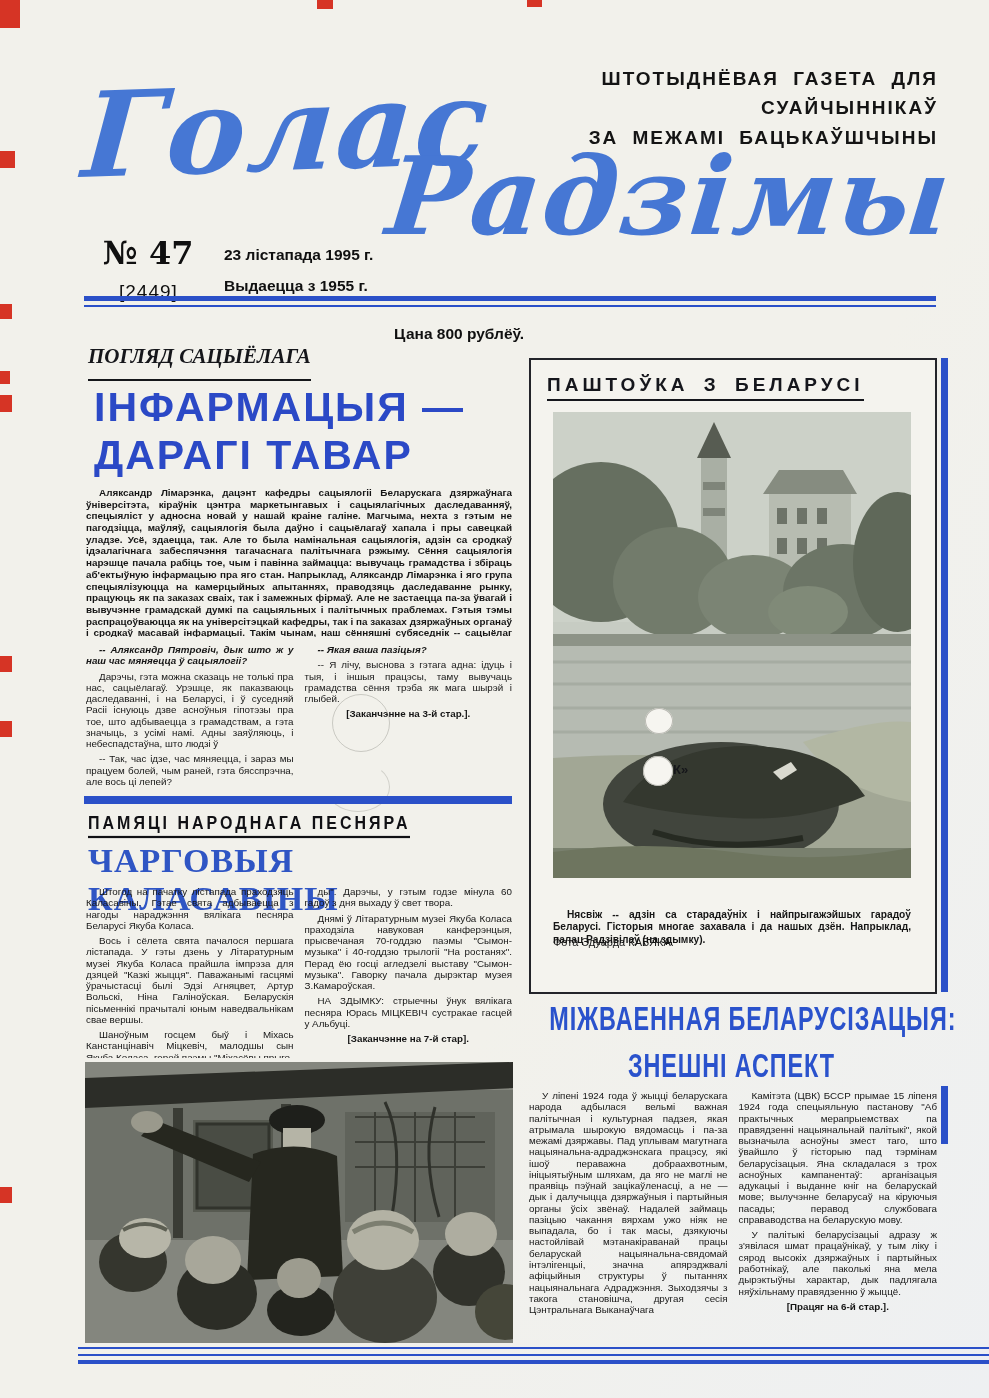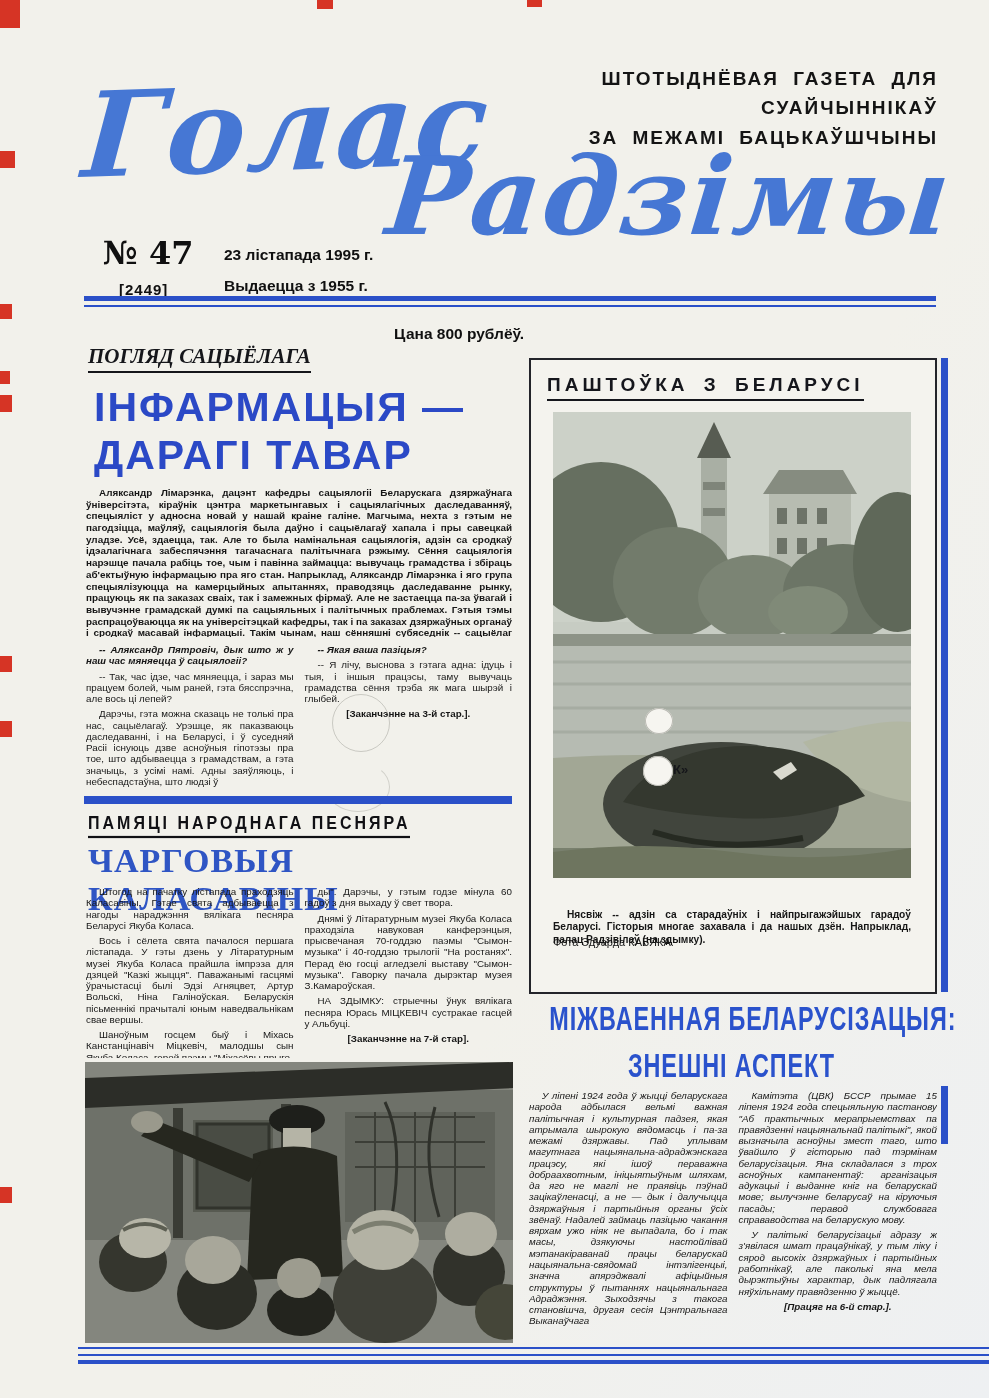--- a/index.html
+++ b/index.html
@@ -6,28 +6,28 @@
   body{width:989px;height:1398px;position:relative;background:#f3f2ec;overflow:hidden;
        font-family:"Liberation Sans",sans-serif;color:#161616;}
   #page{position:absolute;inset:0;background:linear-gradient(120deg,#f2f1eb 60%,#eef0f2 100%);}
   .abs{position:absolute;}
   
   .script{font-family:"DejaVu Serif",serif;font-style:italic;font-weight:bold;
           color:#4677d4;transform:skewX(-6deg);letter-spacing:2px;line-height:1;}
   .tagline{font-weight:bold;font-size:19px;letter-spacing:2px;word-spacing:7px;color:#141414;
            text-align:right;line-height:1.55;}
   .issue-no{font-family:"DejaVu Serif",serif;font-weight:bold;font-size:32px;color:#101010;}
-  .issue-total{font-weight:bold;font-size:15px;color:#101010;letter-spacing:1px;}
+  .issue-total{font-weight:normal;font-size:19px;color:#101010;letter-spacing:1px;}
   .dateline{font-weight:bold;font-size:15.5px;color:#101010;}
   
   .rule-blue{background:#2b50c8;}
   .redmark{background:#d63425;}
   
   .kicker-serif{font-family:"Liberation Serif",serif;font-style:italic;font-weight:bold;
-                font-size:21px;color:#15161a;border-bottom:2px solid #15161a;padding-bottom:2px;}
+                font-size:21px;color:#15161a;border-bottom:2px solid #15161a;padding-bottom:10px;}
   .headline-blue{font-weight:bold;color:#2b49c6;font-size:41px;line-height:1.07;letter-spacing:2px;}
   .kicker-black{font-weight:bold;font-size:16px;letter-spacing:3px;color:#101014;
                 border-bottom:2px solid #101014;padding-bottom:2px;transform:scaleY(1.1);transform-origin:left;}
   .headline-serif{font-family:"Liberation Serif",serif;font-weight:bold;font-size:34px;
                   letter-spacing:1px;color:#2f55c4;}
   .headline-cond{font-weight:bold;color:#2a52cc;font-size:26px;letter-spacing:1px;
                  transform:scale(.9,1.25);transform-origin:center;white-space:nowrap;}
   .lead{font-weight:bold;font-size:9.9px;line-height:1.18;text-align:justify;}
   .body-txt{font-size:9.8px;line-height:1.15;text-align:justify;}
   .body-txt p,.lead p{margin:0 0 4px 0;text-indent:13px;}
@@ -85,22 +85,22 @@
     <div style="margin-top:4px;">ДАРАГІ ТАВАР</div>
   </div>
 
   <div class="abs lead" style="left:86px;top:487px;width:426px;height:150px;overflow:hidden;">
     <p>Аляксандр Лімарэнка, дацэнт кафедры сацыялогіі Беларускага дзяржаўнага ўніверсітэта, кіраўнік цэнтра маркетынгавых і сацыялагічных даследаванняў, спецыяліст у адносна новай у нашай краіне галіне. Магчыма, нехта з гэтым не пагодзіцца, маўляў, сацыялогія была даўно і сацыёлагаў хапала і пры савецкай уладзе. Усё, здаецца, так. Але то была намінальная сацыялогія, адзін са сродкаў ідэалагічнага забеспячэння тагачаснага палітычнага рэжыму. Сёння сацыялогія нарэшце пачала рабіць тое, чым і павінна займацца: вывучаць грамадства і збіраць аб'ектыўную інфармацыю пра яго стан. Напрыклад, Аляксандр Лімарэнка і яго група спецыялізуюцца на камерцыйных апытаннях, праводзяць даследаванне рынку, працуюць як па заказах сваіх, так і замежных фірмаў. Але не застаецца па-за ўвагай і вывучэнне грамадскай думкі па сацыяльных і палітычных праблемах. Гэтыя тэмы распрацоўваюцца як на універсітэцкай кафедры, так і па заказах дзяржаўных органаў і сродкаў масавай інфармацыі. Такім чынам, наш сённяшні субяседнік -- сацыёлаг Аляксандр ЛІМАРЭНКА.</p>
   </div>
 
   <div class="abs cols body-txt" style="left:86px;top:644px;width:426px;height:148px;overflow:hidden;">
     <div class="col">
       <p class="q">-- Аляксандр Пятровіч, дык што ж у наш час мяняецца ў сацыялогіі?</p>
+      <p>Дарэчы, гэта можна сказаць не толькі пра нас, сацыёлагаў. Урэшце, як паказваюць даследаванні, і на Беларусі, і ў суседняй Расіі існуюць дзве асноўныя гіпотэзы пра тое, што адбываецца з грамадствам, а гэта значыць, з усімі намі. Адны заяўляюць, і небеспадстаўна, што людзі ў</p>
       <p>-- Так, час ідзе, час мяняецца, і зараз мы працуем болей, чым раней, гэта бясспрэчна, але вось ці лепей?</p>
-      <p>Дарэчы, гэта можна сказаць не толькі пра нас, сацыёлагаў. Урэшце, як паказваюць даследаванні, і на Беларусі, і ў суседняй Расіі існуюць дзве асноўныя гіпотэзы пра тое, што адбываецца з грамадствам, а гэта значыць, з усімі намі. Адны заяўляюць, і небеспадстаўна, што людзі ў</p>
     </div>
     <div class="col">
       <p class="q">-- Якая ваша пазіцыя?</p>
       <p>-- Я лічу, выснова з гэтага адна: ідуць і тыя, і іншыя працэсы, таму вывучаць грамадства сёння трэба як мага шырэй і глыбей.</p>
       <p class="cont">[Заканчэнне на 3-й стар.].</p>
     </div>
   </div>
 
   <div class="abs hole-outline" style="left:332px;top:694px;width:56px;height:56px;opacity:.55;"></div>
   <div class="abs hole-outline" style="left:326px;top:762px;width:62px;height:48px;opacity:.45;border-top-color:transparent;border-left-color:transparent;"></div>
@@ -213,21 +213,21 @@
   </div>
 
   <div class="abs rule-blue" style="left:941px;top:358px;width:7px;height:634px;"></div>
   <div class="abs rule-blue" style="left:941px;top:1086px;width:7px;height:58px;"></div>
 
   <div class="abs" style="left:529px;top:1004px;width:405px;text-align:center;">
     <div class="headline-cond">МІЖВАЕННАЯ БЕЛАРУСІЗАЦЫЯ:</div>
     <div class="headline-cond" style="margin-top:16px;">ЗНЕШНІ АСПЕКТ</div>
   </div>
 
-  <div class="abs cols body-txt" style="left:529px;top:1090px;width:408px;height:240px;overflow:hidden;font-style:italic;">
+  <div class="abs cols body-txt" style="left:529px;top:1090px;width:408px;height:240px;overflow:hidden;">
     <div class="col">
       <p>У ліпені 1924 года ў жыцці беларускага народа адбылася вельмі важная палітычная і культурная падзея, якая атрымала шырокую вядомасць і па-за межамі дзяржавы. Пад уплывам магутнага нацыянальна-адраджэнскага працэсу, які ішоў пераважна добраахвотным, ініцыятыўным шляхам, да яго не маглі не праявіць пэўнай зацікаўленасці, а не — дык і далучыцца дзяржаўныя і партыйныя органы ўсіх звёнаў. Надалей займаць пазіцыю чакання вярхам ужо ніяк не выпадала, бо і так масы, дзякуючы настойлівай мэтанакіраванай працы беларускай нацыянальна-свядомай інтэлігенцыі, значна апярэджвалі афіцыйныя структуры ў пытаннях нацыянальнага Адраджэння. Зыходзячы з такога становішча, другая сесія Цэнтральнага Выканаўчага</p>
     </div>
     <div class="col">
       <p>Камітэта (ЦВК) БССР прымае 15 ліпеня 1924 года спецыяльную пастанову "Аб практычных мерапрыемствах па правядзенні нацыянальнай палітыкі", якой вызначыла асноўны змест таго, што ўвайшло ў гісторыю пад тэрмінам беларусізацыя. Яна складалася з трох асноўных кампанентаў: арганізацыя адукацыі і выданне кніг на беларускай мове; вылучэнне беларусаў на кіруючыя пасады; перавод службовага справаводства на беларускую мову.</p>
       <p>У палітыкі беларусізацыі адразу ж з'явілася шмат працаўнікаў, у тым ліку і сярод высокіх дзяржаўных і партыйных работнікаў, але паколькі яна мела дырэктыўны характар, дык падлягала няўхільнаму правядзенню ў жыццё.</p>
       <p class="cont">[Працяг на 6-й стар.].</p>
     </div>
   </div>
 

